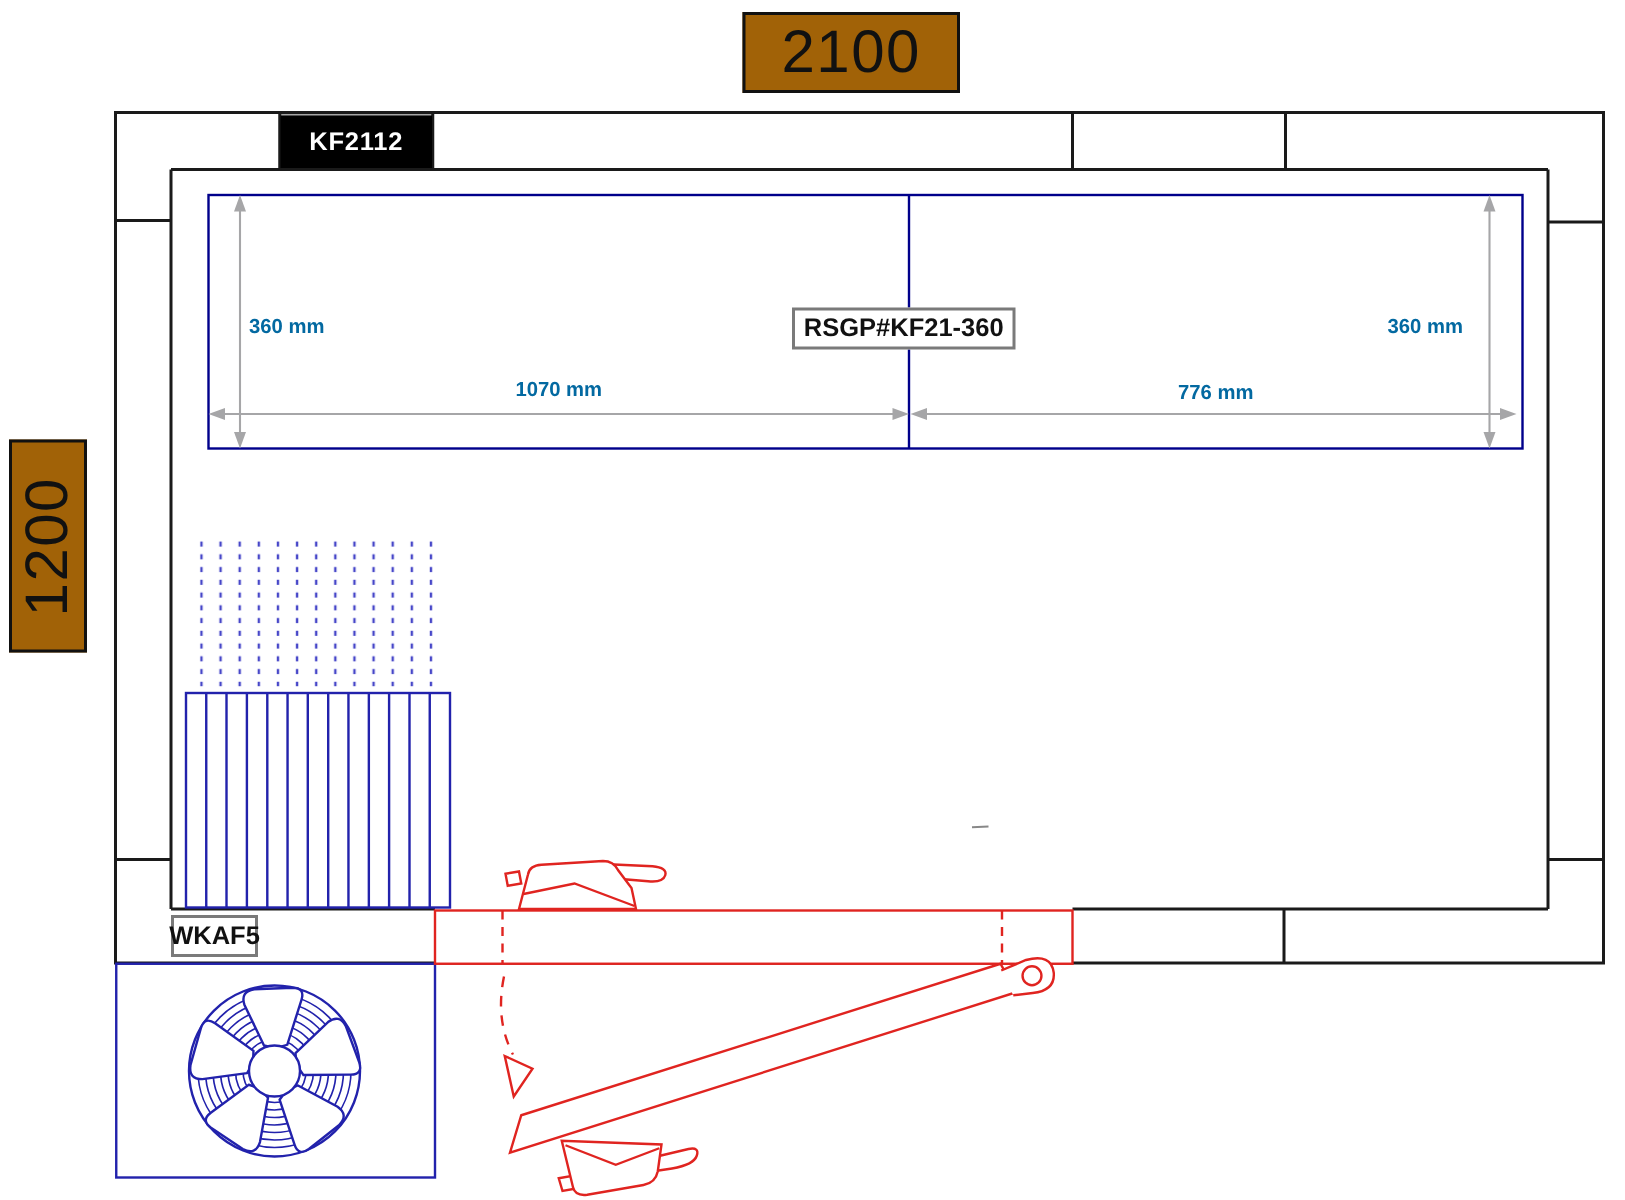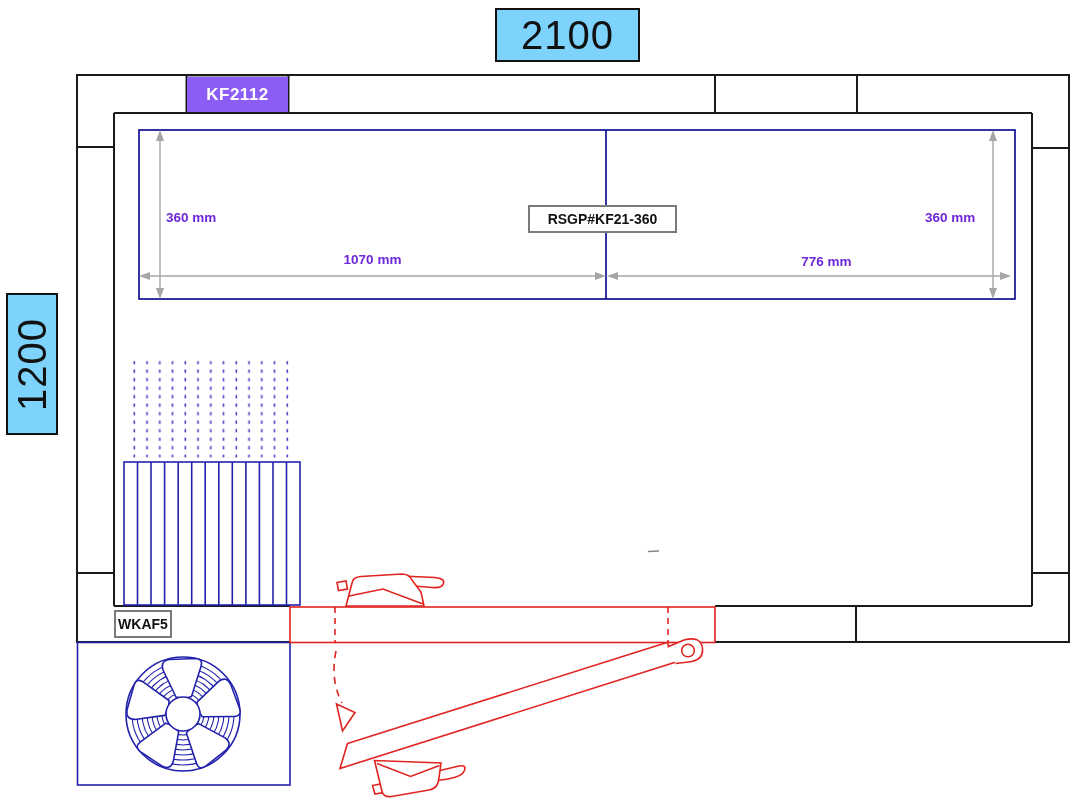--- a/index.html
+++ b/index.html
@@ -2,25 +2,25 @@
 <html><head>
 <meta charset="utf-8">
 <style>
   html,body { margin:0; padding:0; background:#ffffff; }
   .canvas {
     position:relative; width:1083px; height:800px; background:#ffffff;
     font-family:"Liberation Sans", sans-serif; overflow:hidden;
   }
   svg.draw { position:absolute; left:0; top:0; }
   .lbl { position:absolute; display:flex; align-items:center; justify-content:center; box-sizing:border-box; }
-  .dimbox { border:2px solid #111111; background:#7dd3fc; color:#111111; font-size:40px; letter-spacing:1px; }
+  .dimbox { border:2px solid #111111; background:#a16207; color:#111111; font-size:40px; letter-spacing:1px; }
   .rot span { transform:rotate(-90deg); white-space:nowrap; display:block; }
-  .badge { background:#8b5cf6; color:#ffffff; font-weight:bold; font-size:17px; letter-spacing:0.5px; }
-  .tagbox { background:#ffffff; border:2px solid #7a7a7a; color:#111111; font-weight:bold; font-size:14px; white-space:nowrap; }
-  .dimtxt { position:absolute; color:#6d28d9; font-weight:bold; font-size:13.5px; text-align:center; white-space:nowrap; }
+  .badge { background:#000000; color:#ffffff; font-weight:bold; font-size:17px; letter-spacing:0.5px; }
+  .tagbox { background:#ffffff; border:2px solid #7a7a7a; color:#111111; font-weight:bold; font-size:17px; white-space:nowrap; }
+  .dimtxt { position:absolute; color:#0369a1; font-weight:bold; font-size:13.5px; text-align:center; white-space:nowrap; }
   .arw { fill:#a6a6a8; stroke:none; }
 </style>
 </head>
 <body>
 
 <div class="canvas">
 
   <svg class="draw" width="1083" height="800" viewBox="0 0 1083 800">
     <defs>
       <pattern id="dotpat" patternUnits="userSpaceOnUse" x="133" y="360.5" width="12.75" height="8.5">
@@ -144,15 +144,15 @@
   <div class="lbl tagbox" style="left:114px; top:610px; width:58px; height:28px;">
     <span>WKAF5</span>
   </div>
 
   <div class="dimtxt" style="left:166px; top:210px;">360 mm</div>
 
   <div class="dimtxt" style="left:925px; top:210px;">360 mm</div>
 
   <div class="dimtxt" style="left:330px; top:252px; width:85px;">1070 mm</div>
 
-  <div class="dimtxt" style="left:784px; top:254px; width:85px;">776 mm</div>
+  <div class="dimtxt" style="left:768px; top:254px; width:85px;">776 mm</div>
 
 </div>
 
 </body></html>

